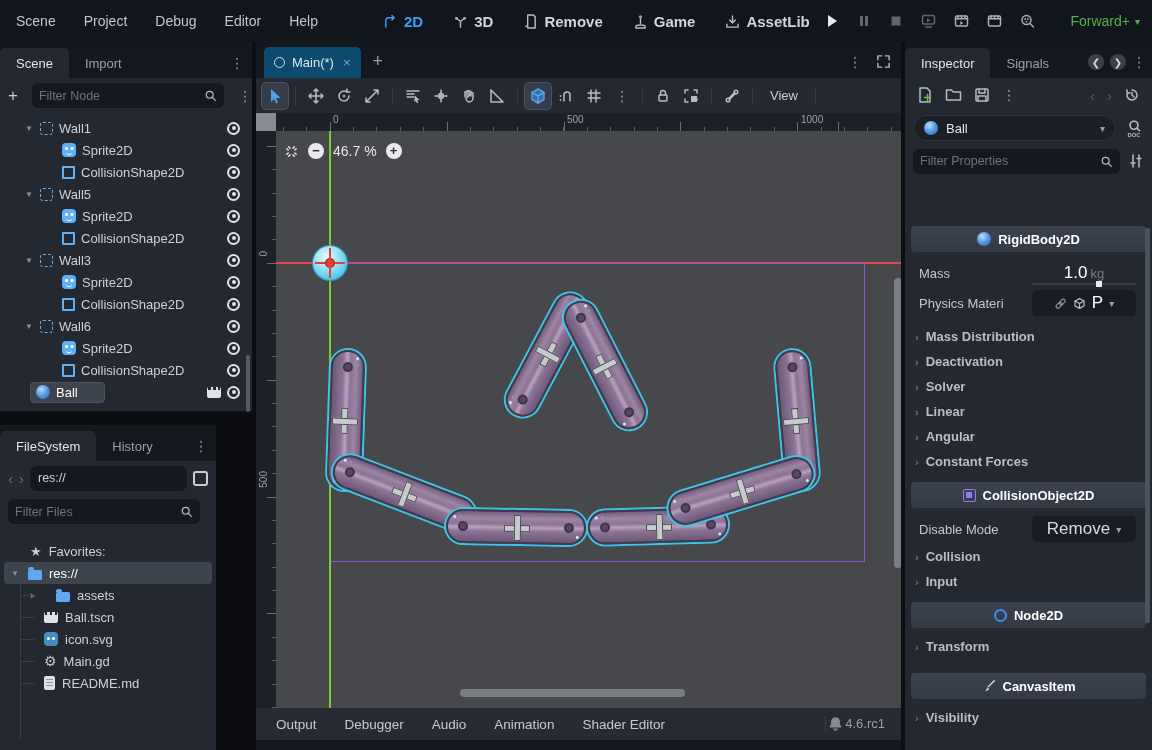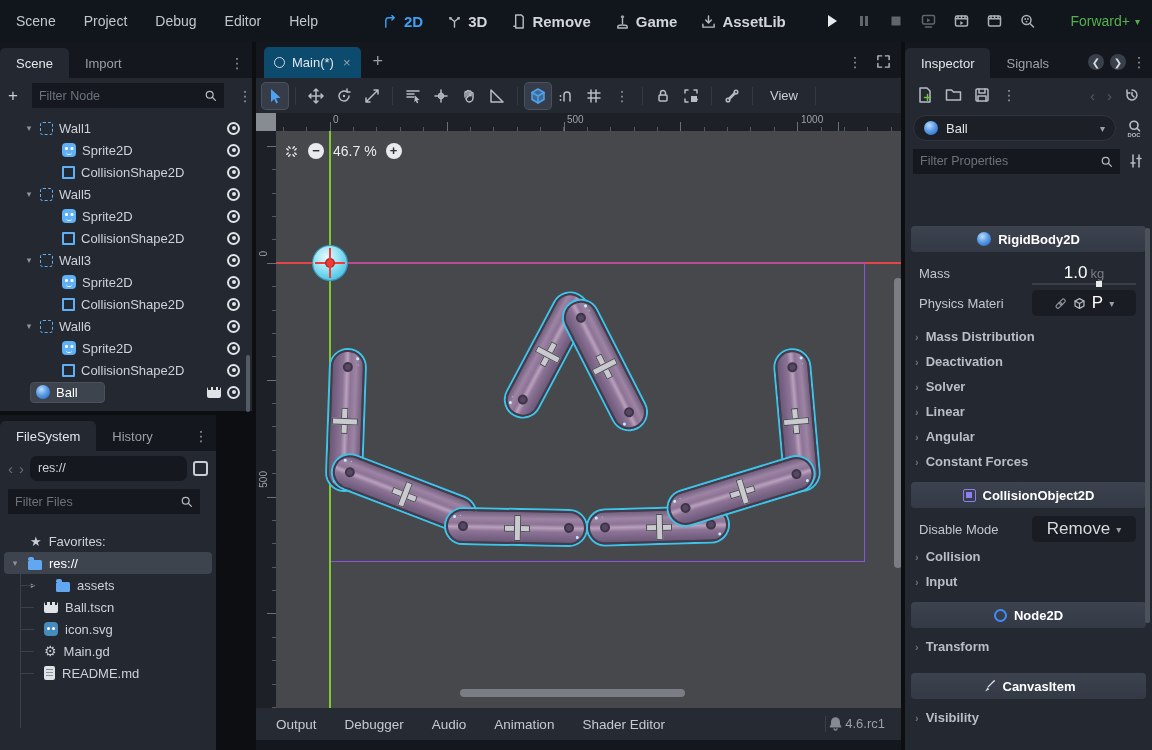--- a/index.html
+++ b/index.html
@@ -5,21 +5,21 @@
   *{margin:0;padding:0;box-sizing:border-box}
   html,body{width:1152px;height:750px;overflow:hidden;background:#0c0e12;
     font-family:"Liberation Sans",sans-serif;color:#cdd2d9;font-size:13px}
   #app{position:relative;width:1152px;height:750px;background:#0c0e12}
   .noselect{user-select:none}
 
   
   #menubar{position:absolute;left:0;top:0;width:1152px;height:42px;background:#11151c;display:flex;align-items:center}
   .menus{display:flex;gap:28px;padding-left:16px;font-size:14px;color:#c2c7cd}
   .menu-item{cursor:default}
-  .workspaces{position:absolute;left:383px;top:0;height:42px;display:flex;align-items:center;gap:24px}
+  .workspaces{position:absolute;left:383px;top:13px;height:42px;display:flex;align-items:flex-start;gap:30px}
   .ws{display:flex;align-items:center;gap:6px;font-weight:bold;font-size:15px;color:#d2d6db}
   .ws.active{color:#3f9ff2}
   .runbar{position:absolute;left:824px;top:0;height:42px;display:flex;align-items:center;gap:16px}
   .renderer{position:absolute;right:12px;top:0;height:42px;display:flex;align-items:center;gap:5px;color:#55b14b;font-weight:normal;font-size:14px}
   .car{font-size:10px}
 
   
   .svgi{stroke:#b7bcc3;fill:none;stroke-width:1.5;stroke-linecap:round;stroke-linejoin:round;display:block}
   .dots3{color:#9aa0a8;font-size:14px;line-height:1;letter-spacing:0}
   .i-eye{width:13px;height:13px;border:2px solid #dfe3e8;border-radius:50%;position:relative;flex:none}
@@ -46,32 +46,32 @@
   .dock-tabs{height:36px;background:#14171d;display:flex;align-items:flex-end}
   .dtab{height:30px;display:flex;align-items:center;padding:0 16px;color:#9aa0a8;font-size:13px;border-radius:5px 5px 0 0}
   .dtab.active{background:#232831;color:#e3e6ea}
   .dock-menu{margin-left:auto;margin-right:8px;margin-bottom:8px}
 
   
   #left{position:absolute;left:0;top:42px;width:252px;bottom:0}
   #scene-dock{position:absolute;left:0;top:0;width:252px;height:369px;background:#232831}
   #scene-toolbar{height:35px;display:flex;align-items:center;gap:7px;padding:0 8px;background:#232831}
   .tool-plus{font-size:17px;color:#c9ced5;line-height:1}
-  .filter-box{flex:1;height:25px;background:#15181e;border-radius:0;display:flex;align-items:center;padding:0 7px;gap:4px}
+  .filter-box{flex:1;height:25px;background:#15181e;border-radius:6px;display:flex;align-items:center;padding:0 7px;gap:4px}
   .filter-box input{flex:1;min-width:0;background:transparent;border:none;outline:none;color:#cdd2d9;font-size:12.5px;font-family:inherit}
   .filter-box input::placeholder{color:#6d737b}
   #scene-tree{position:relative;height:299px;overflow:hidden;padding-top:4px}
   .trow{height:22px;display:flex;align-items:center;gap:6px;position:relative;padding-right:12px}
   .trow .tw{width:10px;color:#8d939b;font-size:9px;text-align:center;flex:none}
   .tlabel{color:#cdd2d9;font-size:13px;white-space:nowrap}
   .lvl1{padding-left:24px}.lvl2{padding-left:62px}
   .trow .i-eye{margin-left:auto}
   .sel-pill{display:flex;align-items:center;gap:6px;background:#3e444d;border-radius:4px;padding:2px 26px 2px 5px;border:1px solid #4a515b}
   .scene-scrollbar{position:absolute;right:2px;top:242px;width:4px;height:57px;border-radius:2px;background:#555b64}
-  #fs-dock{position:absolute;left:0;top:373px;width:216px;bottom:0;background:#232831}
+  #fs-dock{position:absolute;left:0;top:383px;width:216px;bottom:0;background:#232831}
   #fs-nav{height:34px;display:flex;align-items:center;gap:6px;padding:0 8px}
   .nav-arrow{color:#6a7078;font-size:15px}
   .path-box{flex:1;height:25px;background:#15181e;border-radius:7px;display:flex;align-items:center;padding:0 8px}
   .path-box input{width:100%;background:transparent;border:none;outline:none;color:#cdd2d9;font-size:12.5px;font-family:inherit}
   .split-btn{width:15px;height:15px;border:2px solid #c9ced5;border-radius:3px}
   #fs-filter{height:33px;display:flex;align-items:center;gap:8px;padding:0 8px}
   #fs-tree{position:relative;padding-top:12px}
   #fs-tree::before{content:"";position:absolute;left:20px;top:56px;width:1px;height:154px;background:#3a4048}
   .frow{height:22px;display:flex;align-items:center;gap:7px;padding-left:28px;position:relative}
   .frow.child{padding-left:44px}

